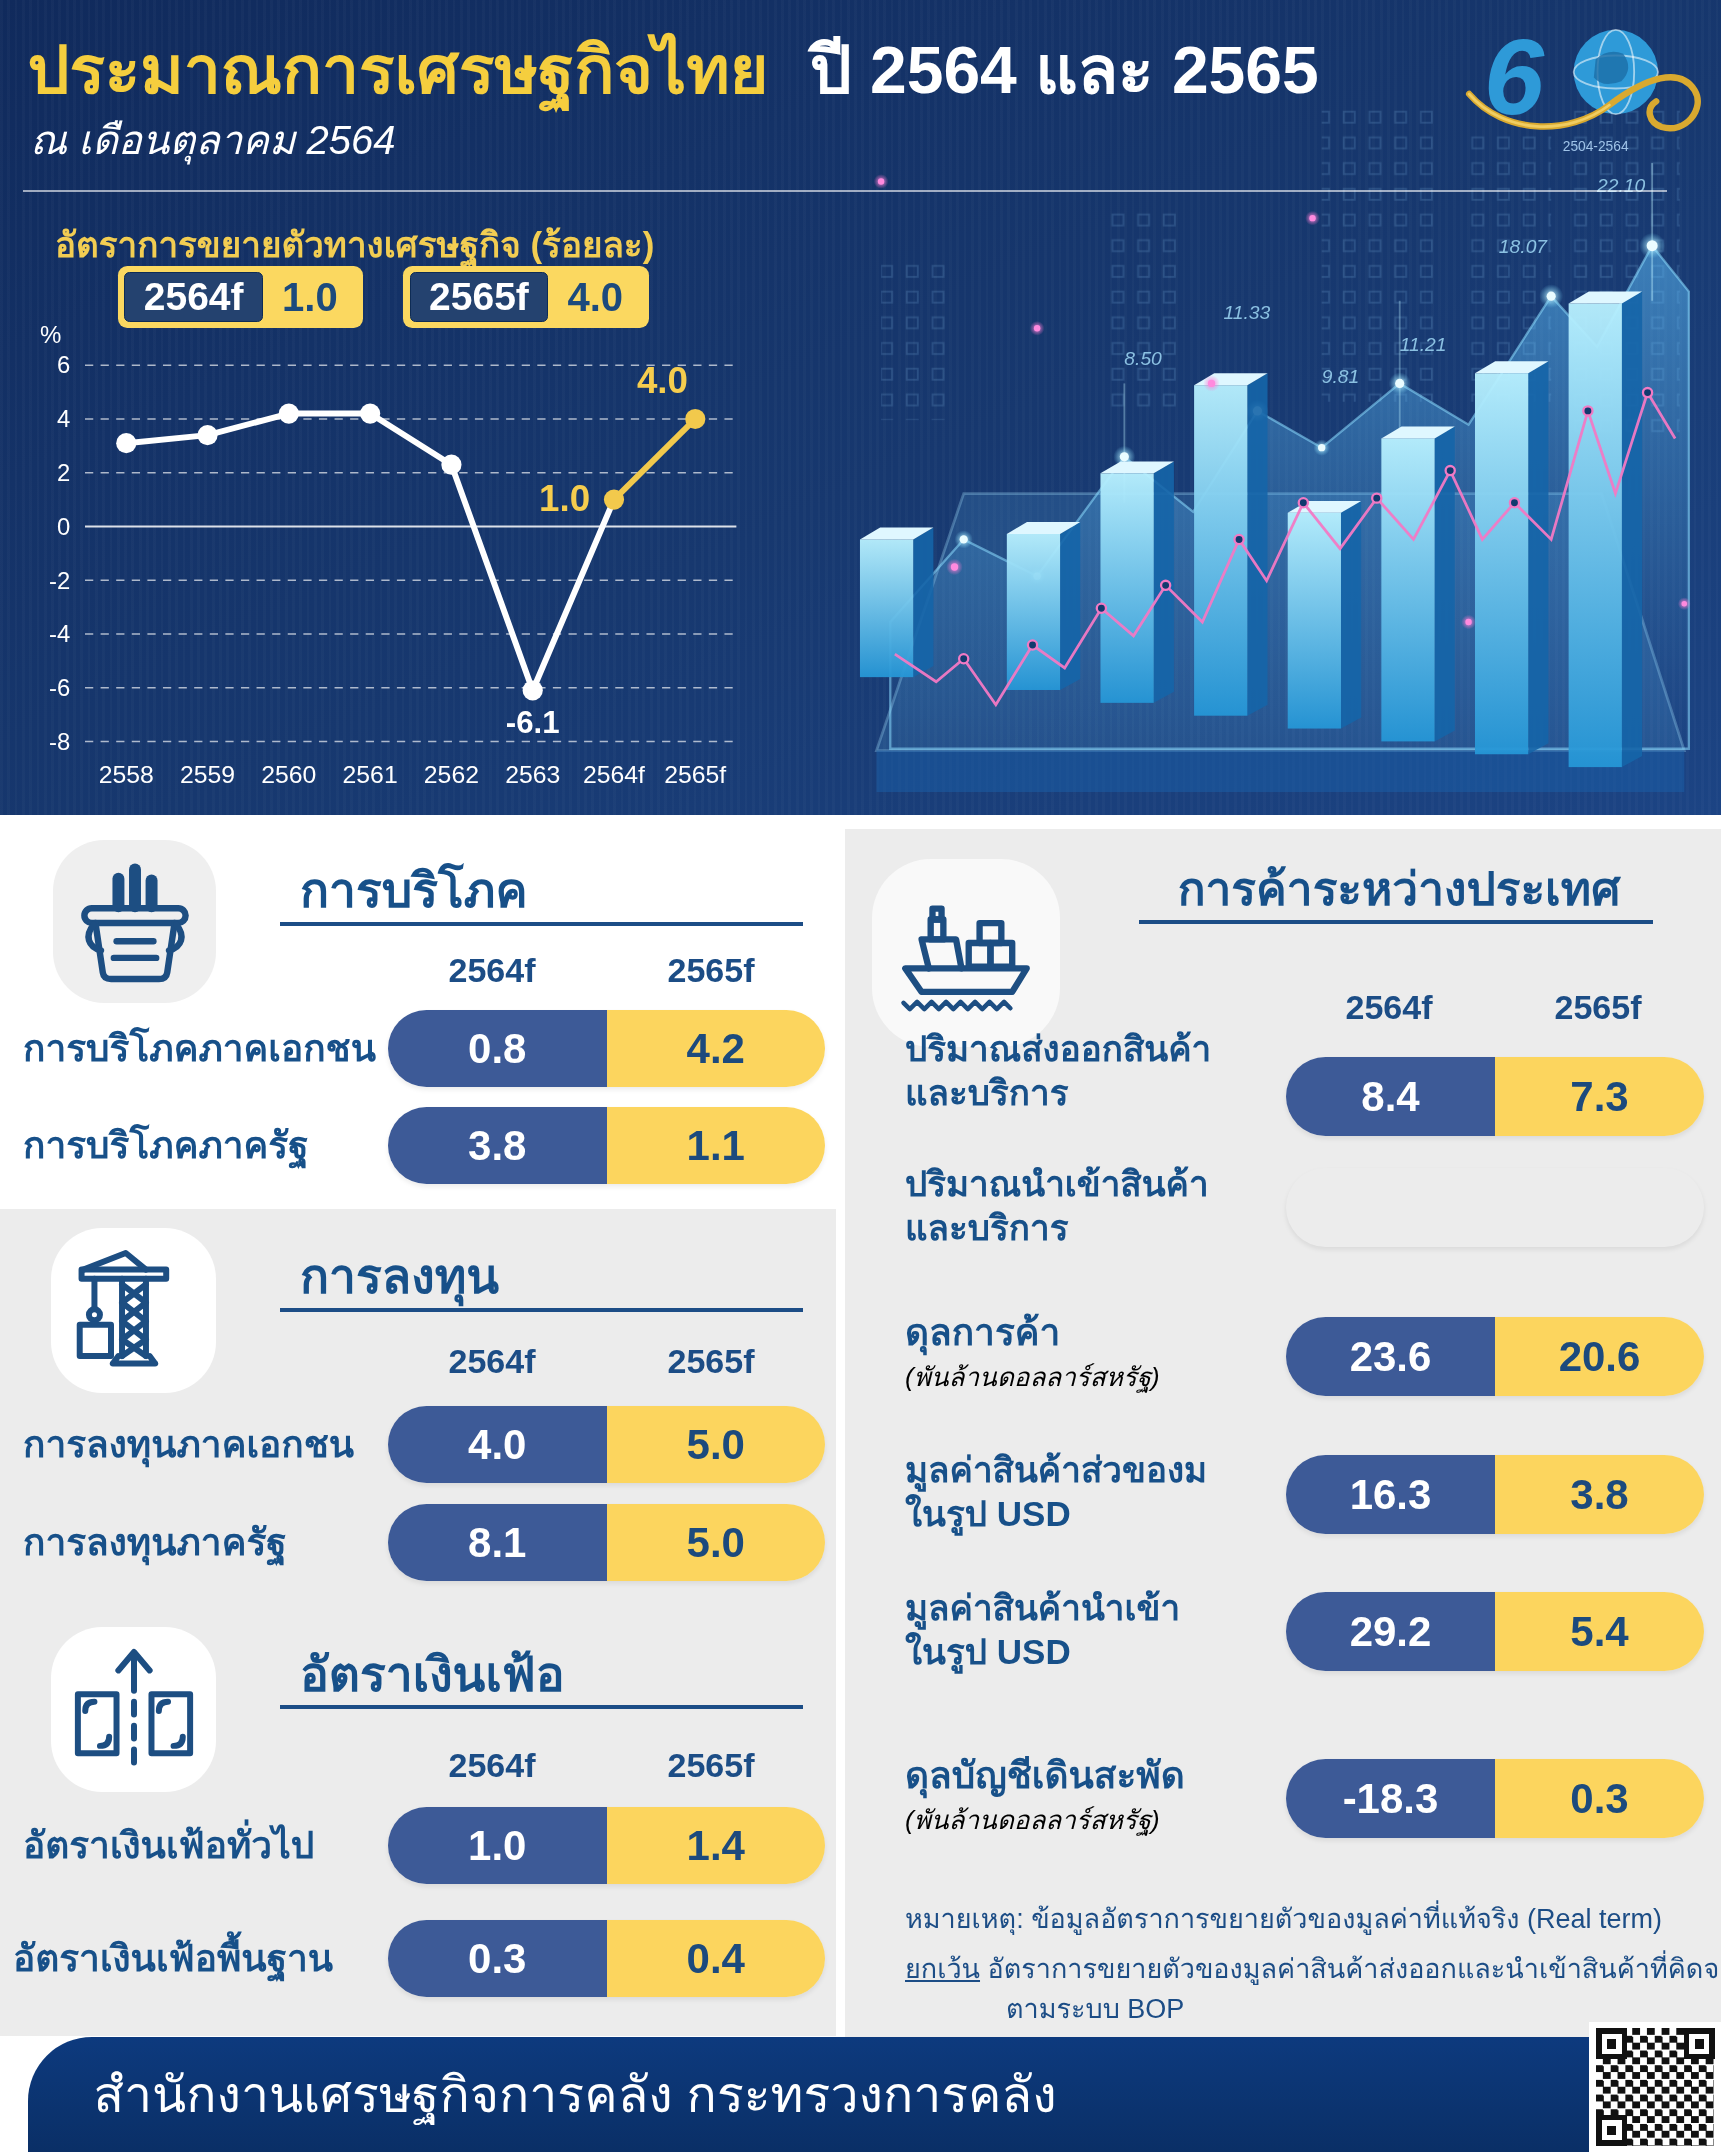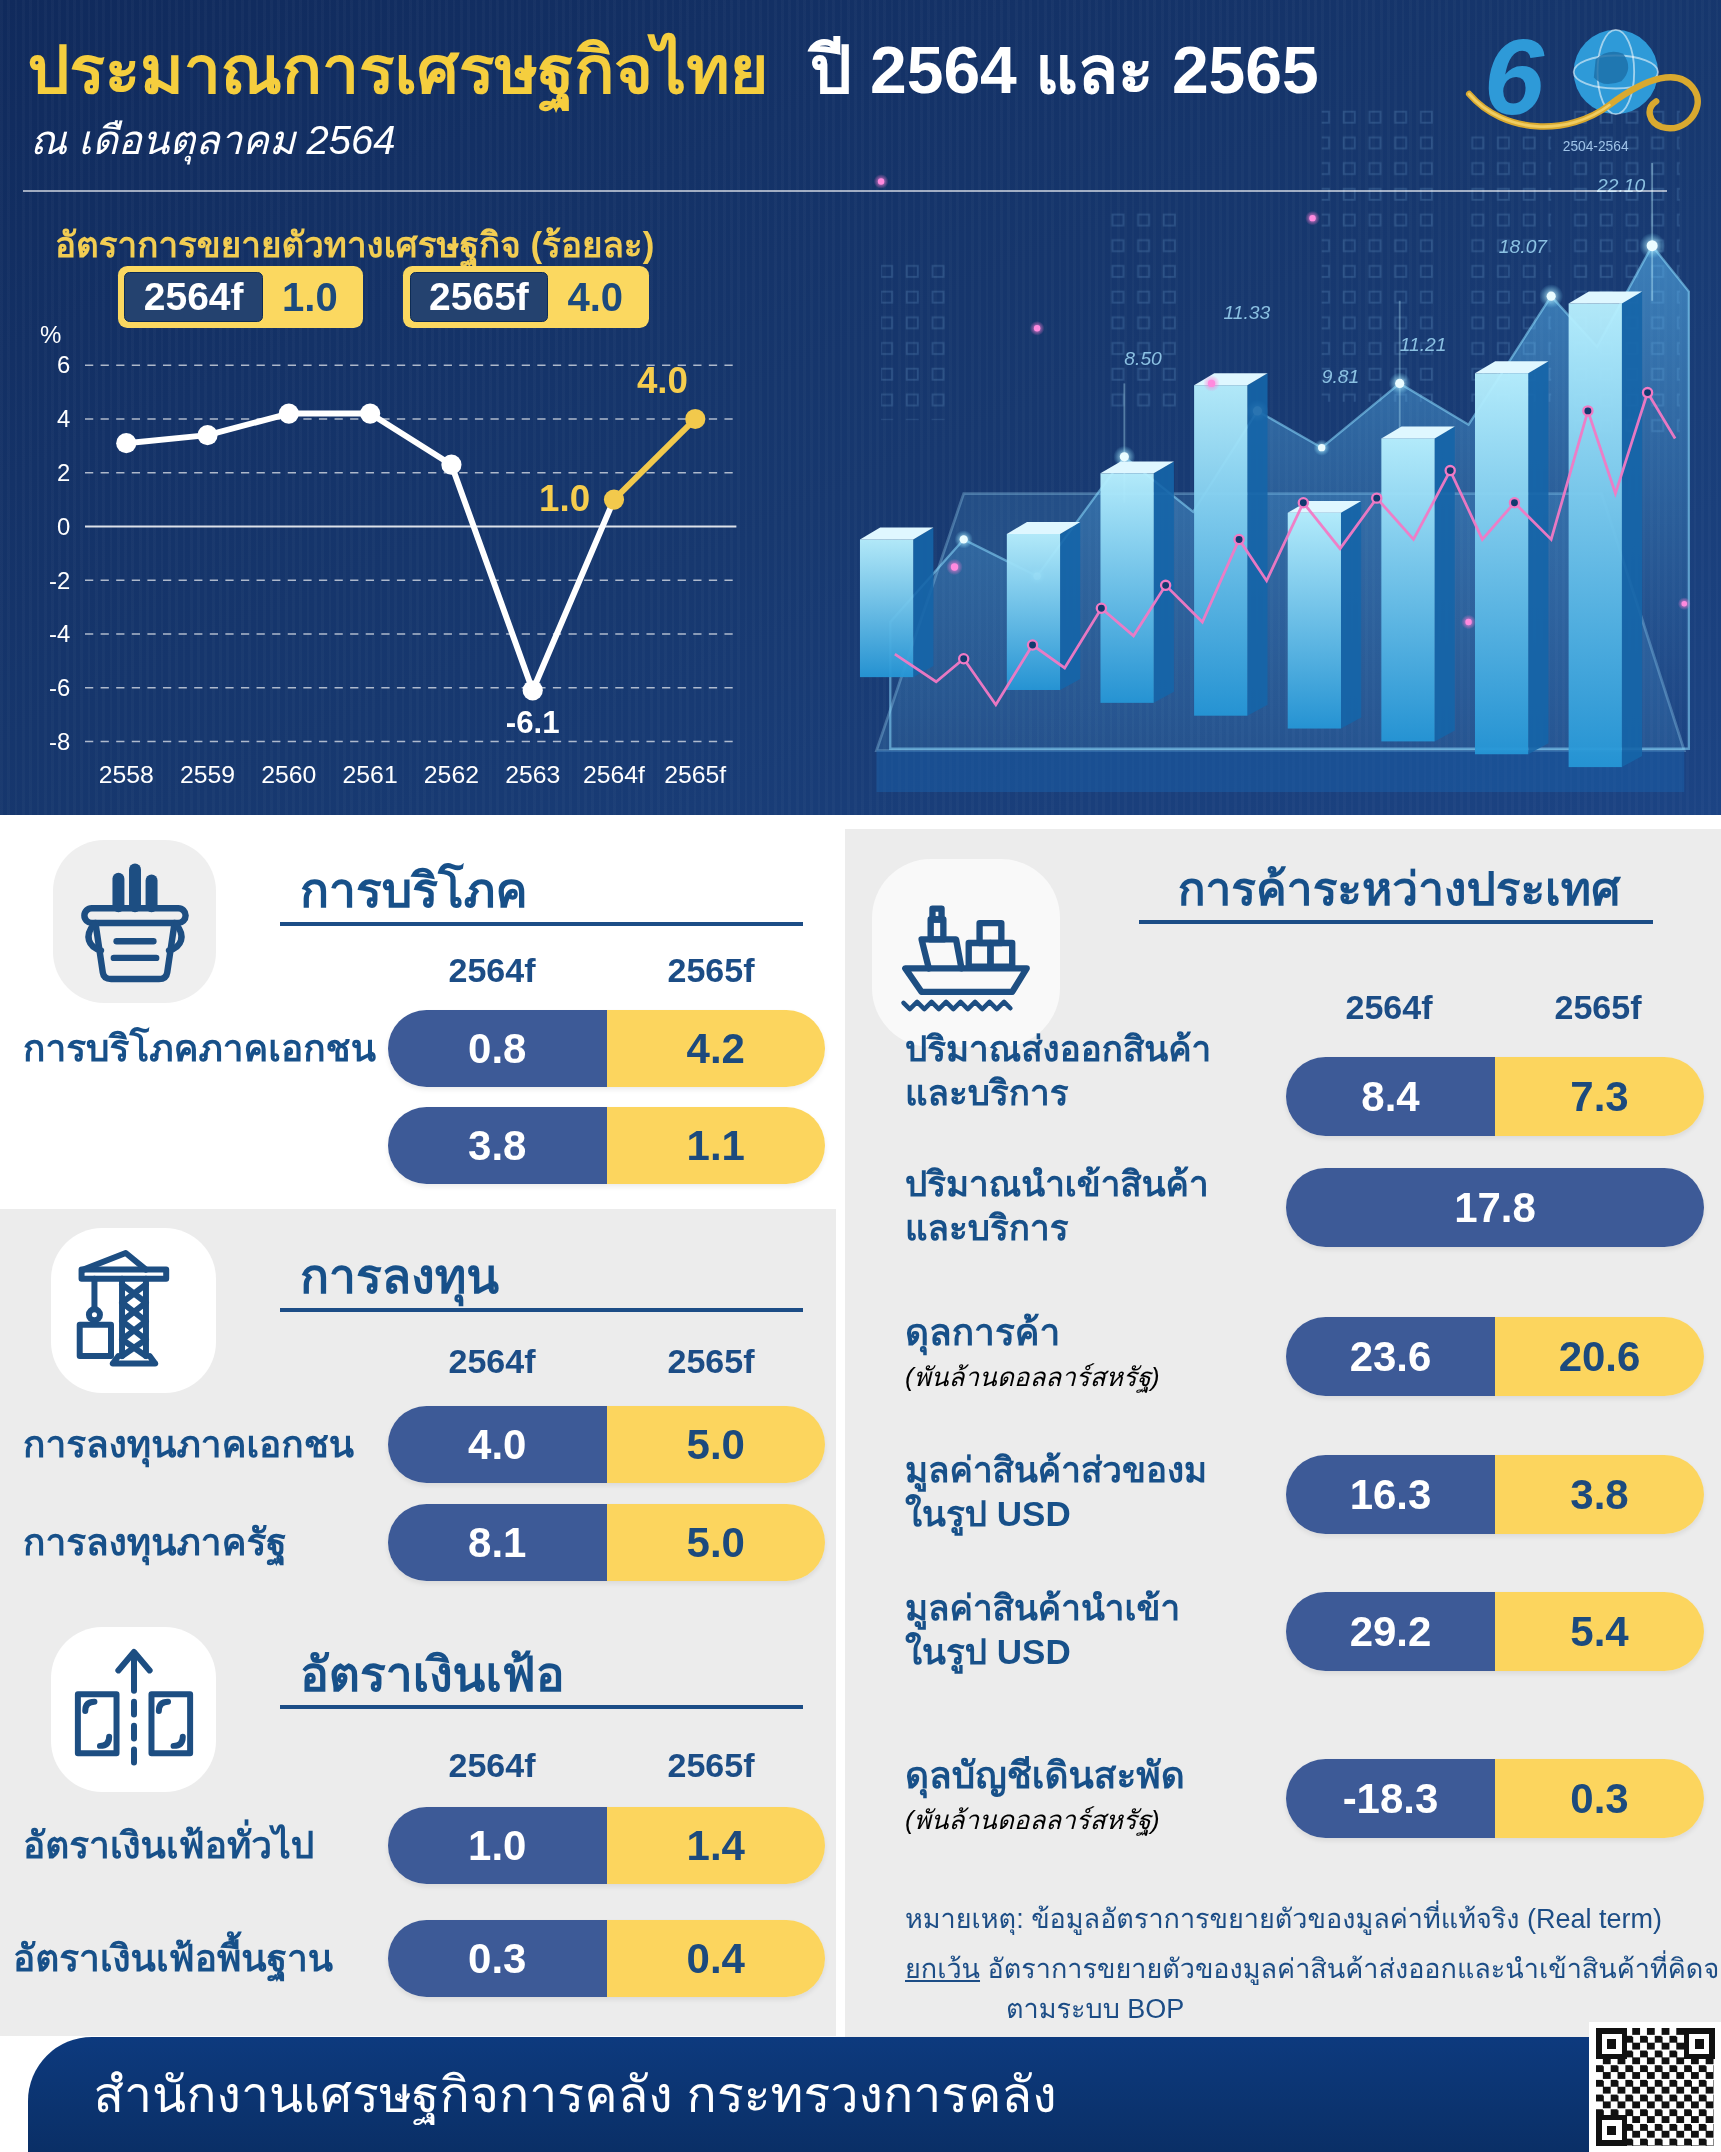--- a/index.html
+++ b/index.html
@@ -320,20 +320,21 @@
   <div class="abs sec-title" style="left:300px;top:852px;">การบริโภค</div>
   <div class="abs sec-underline" style="left:280px;top:922px;width:523px;"></div>
   <div class="col-header" style="left:492px;top:951px;">2564f</div>
   <div class="col-header" style="left:711px;top:951px;">2565f</div>
 
   <div class="abs row-label" style="left:23px;top:1010px;line-height:77px;">การบริโภคภาคเอกชน</div>
   <div class="abs pill pill-left" style="left:388px;top:1010px;">
     <div class="half navy">0.8</div>
     <div class="half yellow">4.2</div>
   </div>
+  <div class="abs row-label" style="left:23px;top:1107px;line-height:77px;">การบริโภคภาครัฐ</div>
   <div class="abs pill pill-left" style="left:388px;top:1107px;">
     <div class="half navy">3.8</div>
     <div class="half yellow">1.1</div>
   </div>
 
   <div class="abs icon-squircle" style="left:51px;top:1228px;width:165px;height:165px;background:#ffffff;">
     <svg width="138" height="138" viewBox="0 0 150 150">
       <g fill="none" stroke="#1d4e82" stroke-width="6.5" stroke-linecap="round" stroke-linejoin="round">
         <rect x="18" y="30" width="92" height="10"></rect>
         <path d="M20 30 L66 12 L88 30"></path>
@@ -416,21 +417,20 @@
   <div class="abs pill pill-right" style="left:1286px;top:1033px;margin-top:24px;">
     <div class="half navy">8.4</div>
     <div class="half yellow">7.3</div>
   </div>
 
   <div class="abs rlabel" style="left:905px;top:1162px;">
     <div>ปริมาณนำเข้าสินค้า</div>
     <div>และบริการ</div>
   </div>
   <div class="abs pill pill-right" style="left:1286px;top:1168px;">
-    <div class="half navy">17.8</div>
   </div>
 
   <div class="abs rlabel" style="left:905px;top:1311px;">
     <div style="font-size:37px;">ดุลการค้า</div>
     <div class="rsub">(พันล้านดอลลาร์สหรัฐ)</div>
   </div>
   <div class="abs pill pill-right" style="left:1286px;top:1317px;">
     <div class="half navy">23.6</div>
     <div class="half yellow">20.6</div>
   </div>

